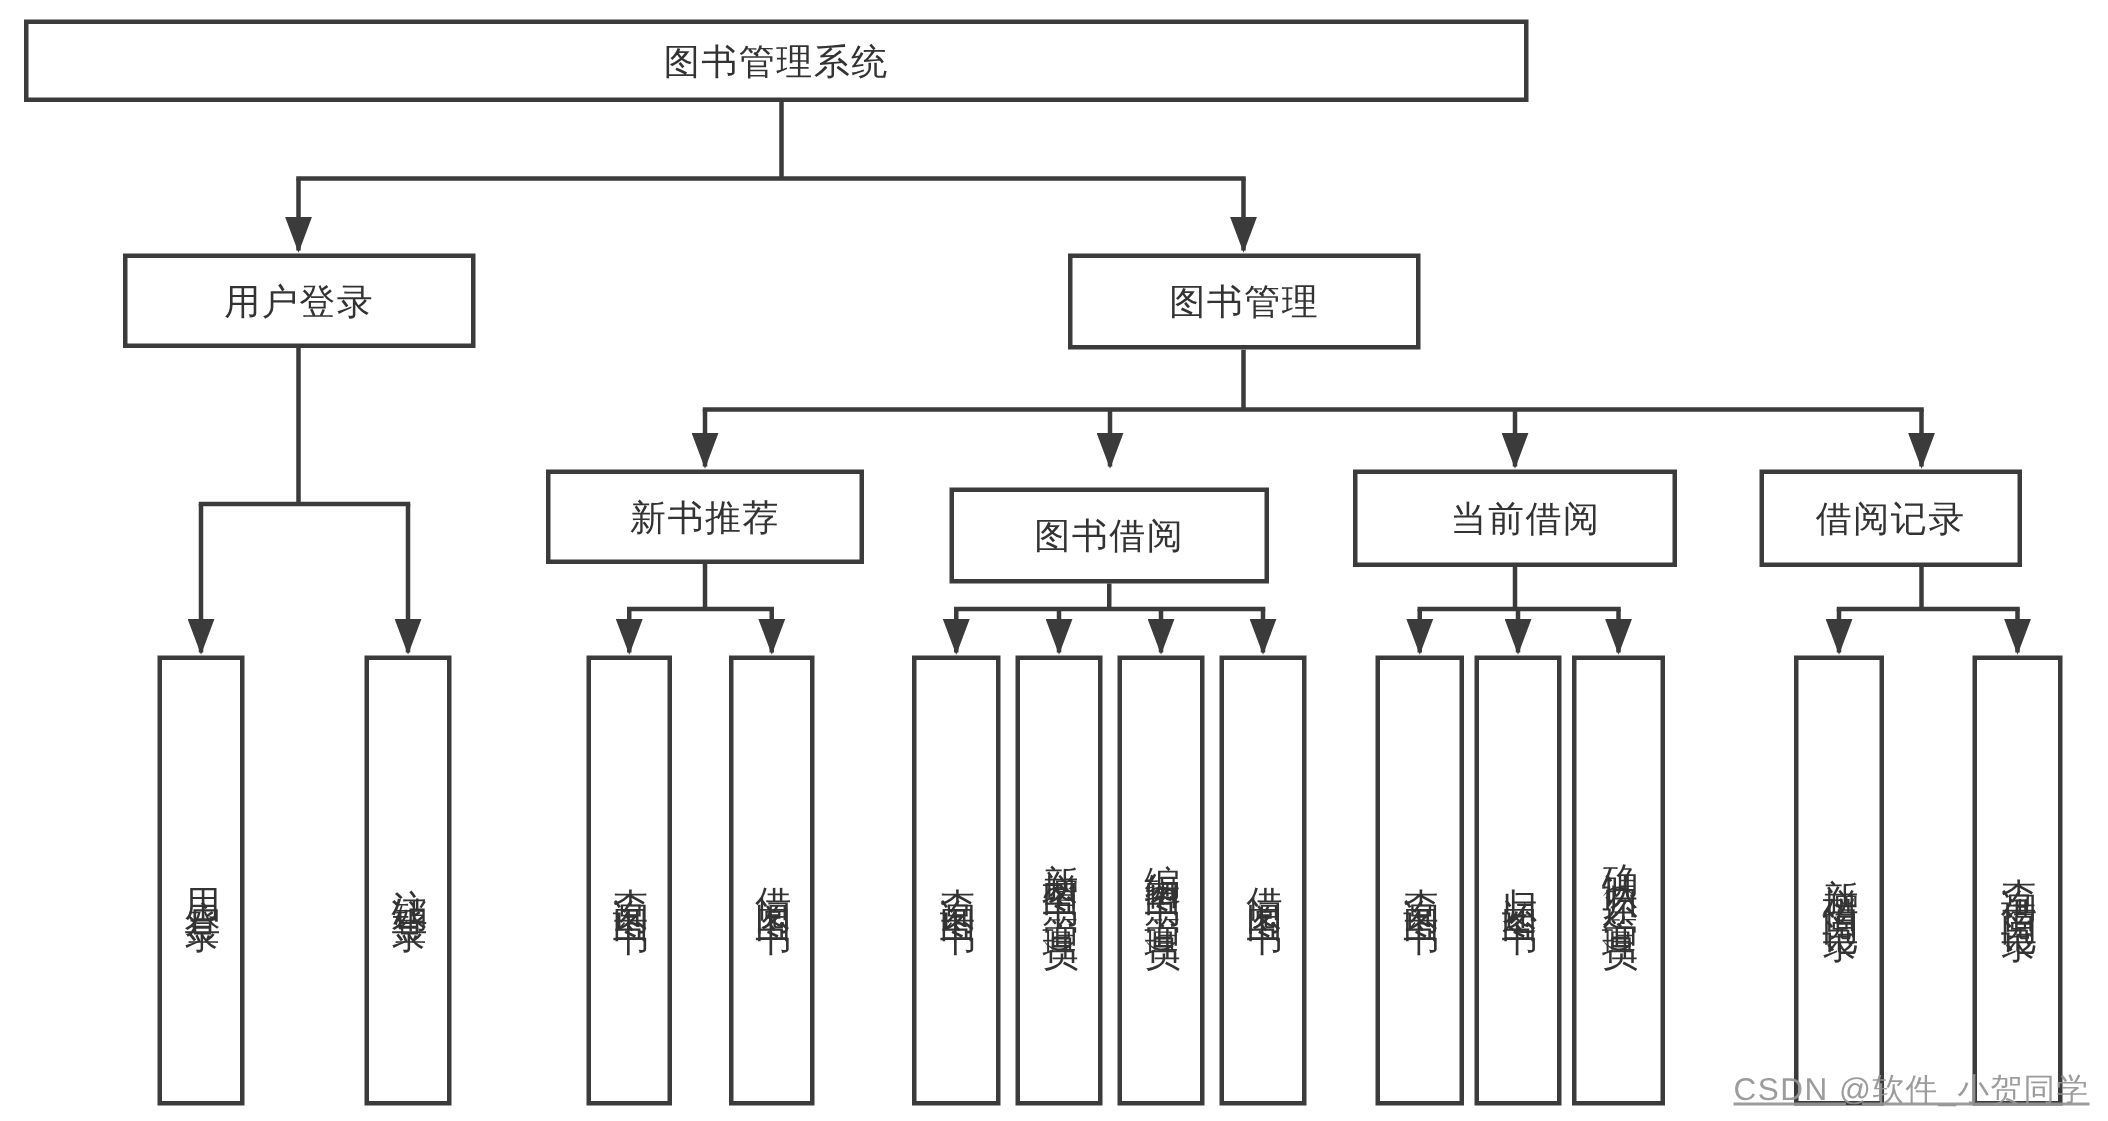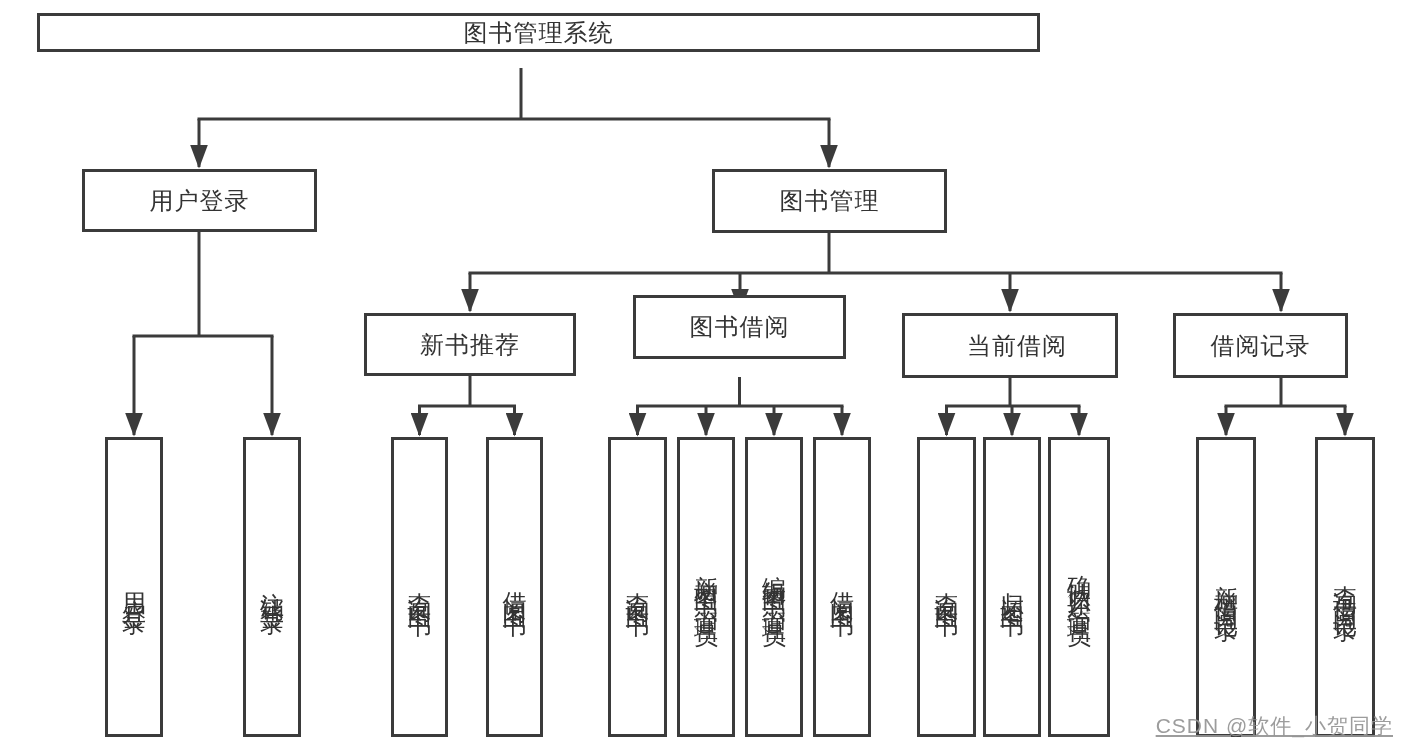--- a/index.html
+++ b/index.html
@@ -84,35 +84,35 @@
     </g>
 
     <g>
       <line x1="1281" y1="378" x2="1281" y2="407"></line>
       <line x1="1224.5" y1="406" x2="1346.5" y2="406"></line>
       <line x1="1226" y1="406" x2="1226" y2="435" marker-end="url(#arrow)"></line>
       <line x1="1345" y1="406" x2="1345" y2="435" marker-end="url(#arrow)"></line>
     </g>
   </svg>
 
-  <div class="node" style="left:37px;top:13px;width:1003px;height:39px;">
+  <div class="node" style="left:16px;top:13px;width:1003px;height:55px;">
     <span class="h-label">图书管理系统</span>
   </div>
 
   <div class="node" style="left:82px;top:169px;width:235px;height:63px;">
     <span class="h-label">用户登录</span>
   </div>
   <div class="node" style="left:364px;top:313px;width:212px;height:63px;">
     <span class="h-label">新书推荐</span>
   </div>
 
   <div class="node" style="left:712px;top:169px;width:235px;height:64px;">
     <span class="h-label">图书管理</span>
   </div>
-  <div class="node" style="left:633px;top:295px;width:213px;height:64px;">
+  <div class="node" style="left:633px;top:325px;width:213px;height:64px;">
     <span class="h-label">图书借阅</span>
   </div>
   <div class="node" style="left:902px;top:313px;width:216px;height:65px;padding-left:14px;">
     <span class="h-label">当前借阅</span>
   </div>
   <div class="node" style="left:1173px;top:313px;width:175px;height:65px;">
     <span class="h-label">借阅记录</span>
   </div>
 
   <div class="node leaf" style="left:105px;width:58px;">

